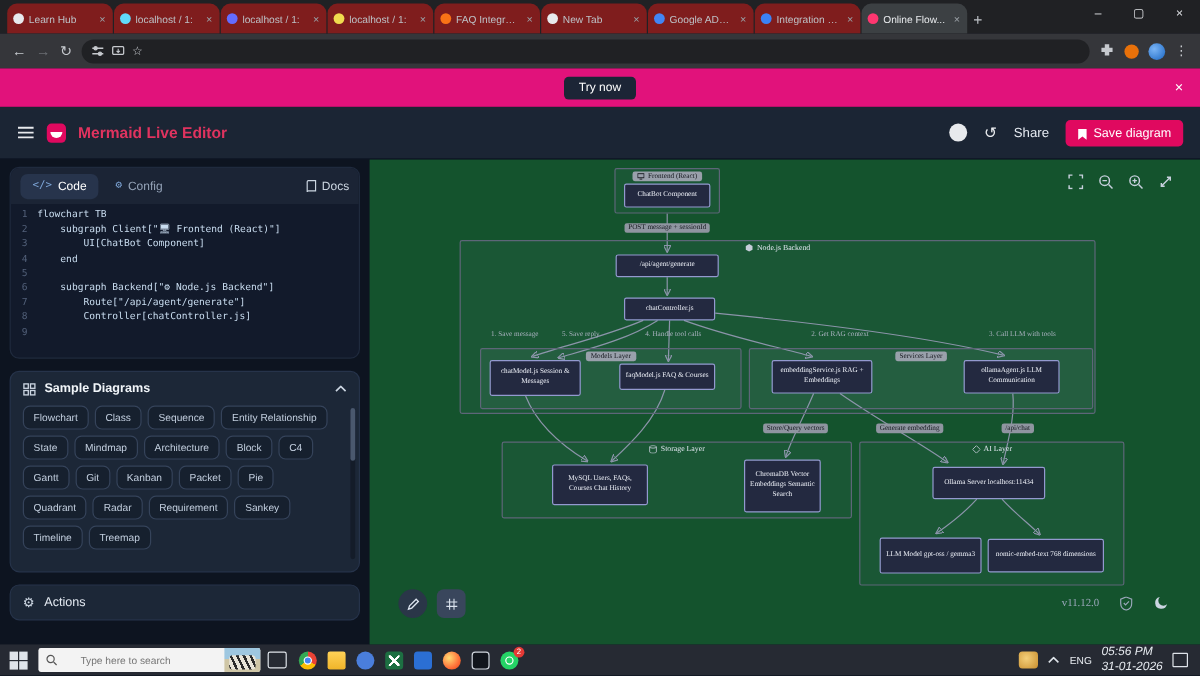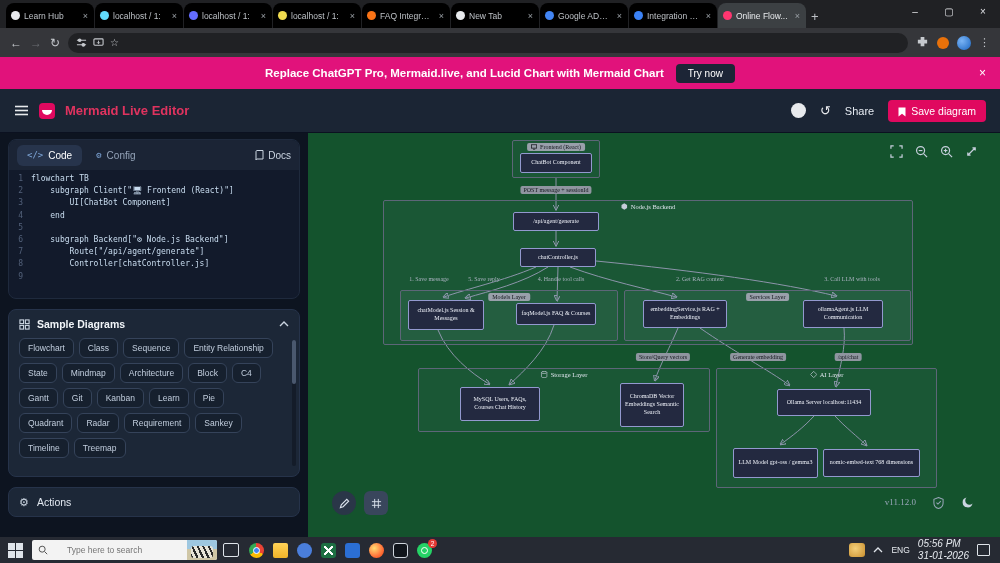--- a/index.html
+++ b/index.html
@@ -3,21 +3,21 @@
 <meta charset="utf-8">
 <style>
   * { box-sizing: border-box; margin: 0; padding: 0; }
   html,body { width:1000px; height:563px; overflow:hidden; background:#0d1420;
     font-family:"Liberation Sans", sans-serif; }
   .screen { position:relative; width:1000px; height:563px; display:flex; flex-direction:column; }
 
   
   .tabstrip { height:28px; background:#202124; display:flex; align-items:flex-end; padding-left:6px; }
   .tabs { display:flex; align-items:flex-end; height:28px; }
-  .tab { width:88px; height:25px; background:#000000; color:#bdc1c6; border-radius:8px 8px 0 0;
+  .tab { width:88px; height:25px; background:#7f1d1d; color:#bdc1c6; border-radius:8px 8px 0 0;
     display:flex; align-items:center; gap:4px; padding:0 5px; margin-right:1px; font-size:8.5px;
     overflow:hidden; white-space:nowrap; }
   .tab.active { background:#3c4043; color:#e8eaed; }
   .fav { width:9px; height:9px; border-radius:50%; flex:0 0 9px; background:#9aa0a6; }
   .tab-label { flex:1; overflow:hidden; text-overflow:ellipsis; }
   .tab-close { font-size:9px; color:#9aa0a6; padding:0 1px; }
   .newtab { color:#bdc1c6; font-size:13px; margin:0 6px 4px 4px; }
   .wincontrols { margin-left:auto; display:flex; align-self:flex-start; }
   .wincontrols span { width:34px; height:22px; display:flex; align-items:center; justify-content:center;
     color:#dfe1e5; font-size:10px; }
@@ -240,21 +240,20 @@
     </div>
     <svg width="13" height="13" viewBox="0 0 14 14">
       <path d="M5 1h4v3h3v4h-3v3H5v-3H2V4h3z" fill="#c6c9ce"></path>
     </svg>
     <span class="ext-dot"></span>
     <span class="avatar"></span>
     <span class="kebab">⋮</span>
   </div>
 
   <div class="banner">
-    <span class="banner-text">Replace ChatGPT Pro, Mermaid.live, and Lucid Chart with Mermaid Chart</span>
     <span class="trynow">Try now</span>
     <span class="banner-close">×</span>
   </div>
 
   <div class="app-header">
     <svg width="15" height="11" viewBox="0 0 15 11">
       <g stroke="#e8eaed" stroke-width="1.6">
           <line x1="1" y1="1.5" x2="14" y2="1.5"></line>
       <line x1="1" y1="5.5" x2="14" y2="5.5"></line>
           <line x1="1" y1="9.5" x2="14" y2="9.5"></line>
@@ -379,21 +378,21 @@
             <div class="chip">Block</div>
 
             <div class="chip">C4</div>
 
             <div class="chip">Gantt</div>
 
             <div class="chip">Git</div>
 
             <div class="chip">Kanban</div>
 
-            <div class="chip">Learn</div>
+            <div class="chip">Packet</div>
 
             <div class="chip">Pie</div>
 
             <div class="chip">Quadrant</div>
 
             <div class="chip">Radar</div>
 
             <div class="chip">Requirement</div>
 
             <div class="chip">Sankey</div>

